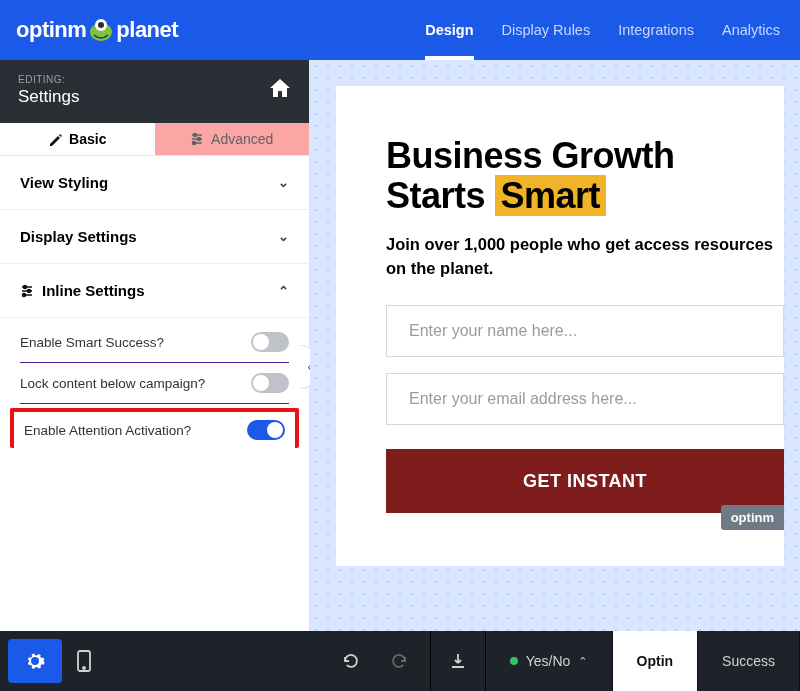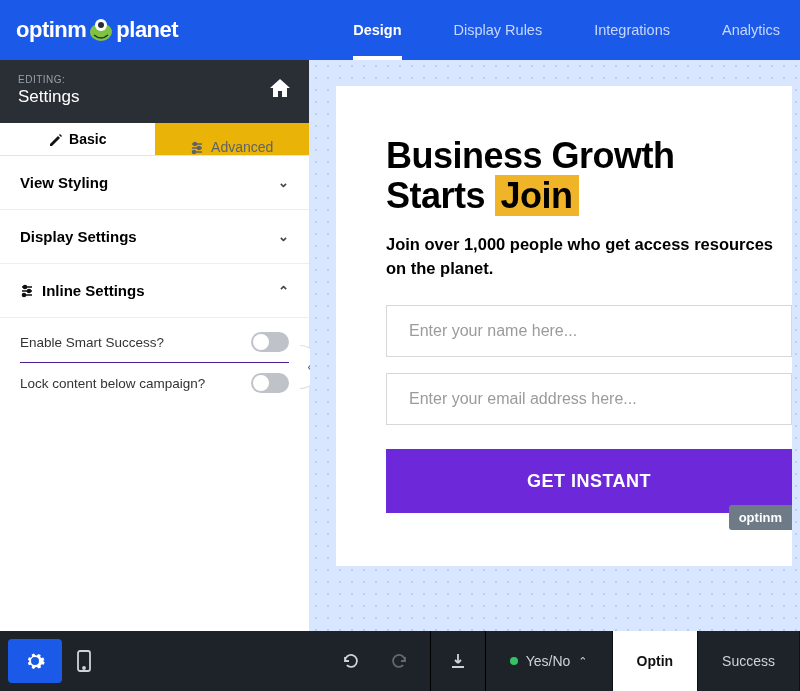--- a/index.html
+++ b/index.html
@@ -7,36 +7,36 @@
     font-family: -apple-system, BlinkMacSystemFont, "Segoe UI", Arial, sans-serif;
     width: 800px; height: 691px; overflow: hidden; background: #fff;
   }
   
   .topbar {
     height: 60px; background: #1b59e8; display: flex; align-items: center;
     padding: 0 20px 0 16px; color: #fff;
   }
   .logo { font-size: 22px; font-weight: 800; letter-spacing: -0.5px; display:flex; align-items:center; }
   .logo svg { margin: 0 2px; }
-  .tabs { margin-left: auto; display: flex; gap: 52px; font-size: 14.5px; height:100%; align-items:center;}
+  .tabs { margin-left: auto; display: flex; gap: 28px; font-size: 14.5px; height:100%; align-items:center;}
   .tab { color: #c7d7ff; cursor: pointer; height:100%; display:flex; align-items:center; position:relative;}
   .tab.active { color: #fff; font-weight:600;}
   .tab.active::after{content:"";position:absolute;left:0;right:0;bottom:0;height:4px;background:#fff;}
   
   .main { display: flex; height: 571px; }
   .sidebar { width: 310px; background: #fff; display:flex; flex-direction:column; border-right:1px solid #e4e4e4;}
   .side-head {
     background: #2a2f36; color: #fff; padding: 14px 18px 16px; display:flex; align-items:center;
   }
   .side-head .ed { font-size: 10px; color:#9aa0a6; letter-spacing:0.5px;}
   .side-head .ttl { font-size: 17px; font-weight:500; margin-top:2px;}
   .side-head .home { margin-left:auto; font-size:20px;}
   .subtabs { display:flex; height:33px; border-bottom:1px solid #e4e4e4;}
   .subtab { flex:1; display:flex; align-items:center; justify-content:center; gap:7px; font-size:14px; font-weight:600; cursor:pointer;}
-  .subtab.adv { background:#eab308; color:#5f6368; font-weight:500;align-items:flex-end;}
+  .subtab.adv { background:#fca5a5; color:#5f6368; font-weight:500;}
   .sections { flex:1; overflow:auto; }
   .sect {
     padding: 18px 20px; border-bottom:1px solid #eee; display:flex; align-items:center;
     font-weight:700; font-size:15px; cursor:pointer;
   }
   .sect .chev { margin-left:auto; font-size:13px; color:#444;}
   .sect.open .chev { transform: rotate(180deg);}
   .sect .sl-icon { margin-right:8px; font-size:14px;}
   .rows { padding: 4px 20px 10px; }
   .row { display:flex; align-items:center; padding: 10px 0; font-size:13.5px; color:#333; border-bottom:1px solid #4c1d95;}
@@ -51,33 +51,33 @@
   .toggle.on{ background:#1b59e8; }
   .toggle.on::after{ left:20px; }
   .highlight-row{ border:4px solid #e11; padding:8px 10px; margin:4px -10px; border-radius:2px;}
   
   .handle{
     position:absolute; left:300px; top:345px; width:20px; height:44px; background:#fff;
     border:1px solid #ddd; border-left:none; border-radius:0 22px 22px 0;
     display:flex; align-items:center; justify-content:center; font-size:12px; color:#555; cursor:pointer;
   }
   
-  .canvas{ flex:1; background:#d9e6ff; background-image: radial-gradient(#b9cdf5 1px, transparent 1px); background-size:12px 12px; position:relative; padding:26px 8px 0 26px; overflow:hidden;}
+  .canvas{ flex:1; background:#d9e6ff; background-image: radial-gradient(#b9cdf5 1px, transparent 1px); background-size:12px 12px; position:relative; padding:26px 16px 0 26px; overflow:hidden;}
   .card{
     background:#fff; padding:50px 0 24px 50px; min-height:480px; position:relative;
   }
   .h1{ font-weight:900; font-size:36px; line-height:1.1; letter-spacing:-0.5px;}
   .h1 .hi{ background:#f0b429; padding:0 6px;}
   .sub{ font-weight:700; font-size:16.5px; margin-top:18px; line-height:1.45;}
   .field{
     margin-top:24px; border:1px solid #d7d7d7; height:52px; display:flex; align-items:center;
     padding:0 22px; color:#9b9b9b; font-size:16px; font-weight:500;
   }
   .cta{
-    margin-top:24px; background:#6d28d9; color:#fff; height:64px; display:flex; align-items:center; justify-content:center;
+    margin-top:24px; background:#7f1d1d; color:#fff; height:64px; display:flex; align-items:center; justify-content:center;
     font-weight:800; font-size:18px; letter-spacing:0.5px;
   }
   .badge{
     position:absolute; right:0; bottom:36px; background:#6e7a85; color:#fff; font-weight:700; font-size:13px;
     padding:5px 10px; border-radius:3px 0 0 3px;
   }
   
   .botbar{
     height:60px; background:#1e2329; display:flex; align-items:center; color:#cfd2d6; font-size:14px;
   }
@@ -165,31 +165,35 @@
       </div>
       <div class="rows">
         <div class="row">
           <span>Enable Smart Success?</span>
           <div class="toggle"></div>
         </div>
         <div class="row">
           <span>Lock content below campaign?</span>
           <div class="toggle"></div>
         </div>
+        <div class="row highlight-row">
+          <span>Enable Attention Activation?</span>
+          <div class="toggle on"></div>
+        </div>
       </div>
     </div>
   </div>
 
   <div class="handle">‹</div>
 
   <div class="canvas">
     <div class="card">
       <div class="h1">
         <span>Business Growth</span><br>
-        <span>Starts </span><span class="hi">Join</span>
+        <span>Starts </span><span class="hi">Smart</span>
       </div>
       <div class="sub">Join over 1,000 people who get access resources on the planet.</div>
       <div class="field">Enter your name here...</div>
       <div class="field" style="margin-top:16px">Enter your email address here...</div>
       <div class="cta">GET INSTANT</div>
       <div class="badge">optinm</div>
     </div>
   </div>
 </div>
 

